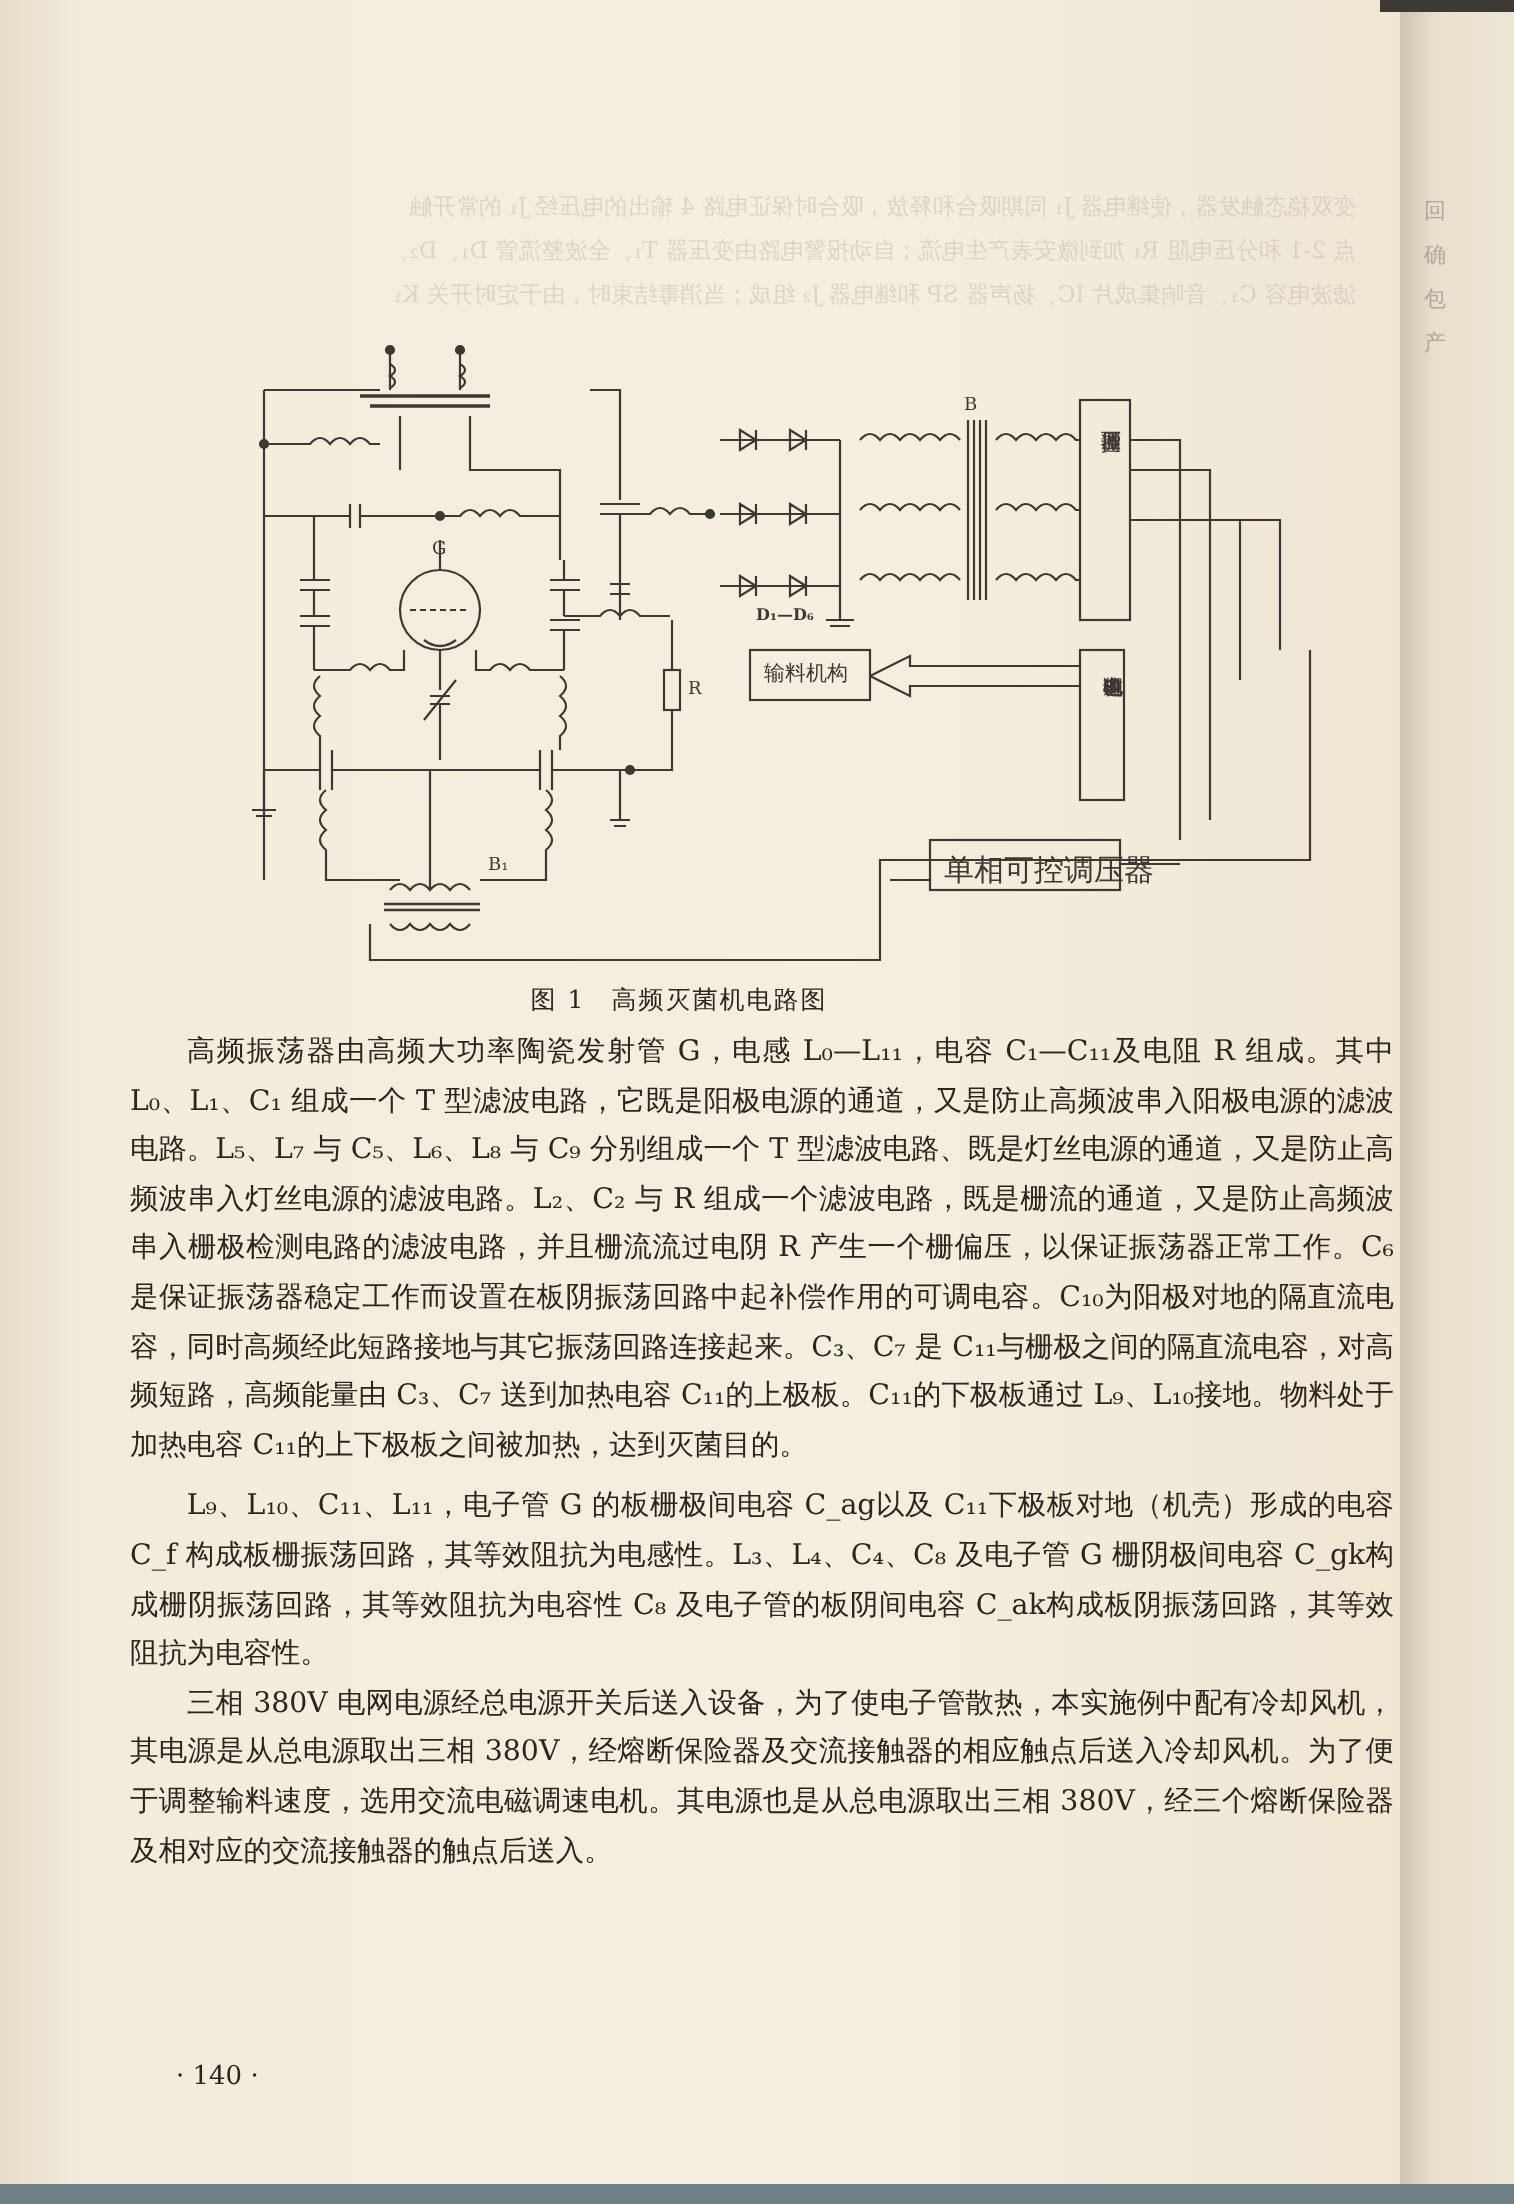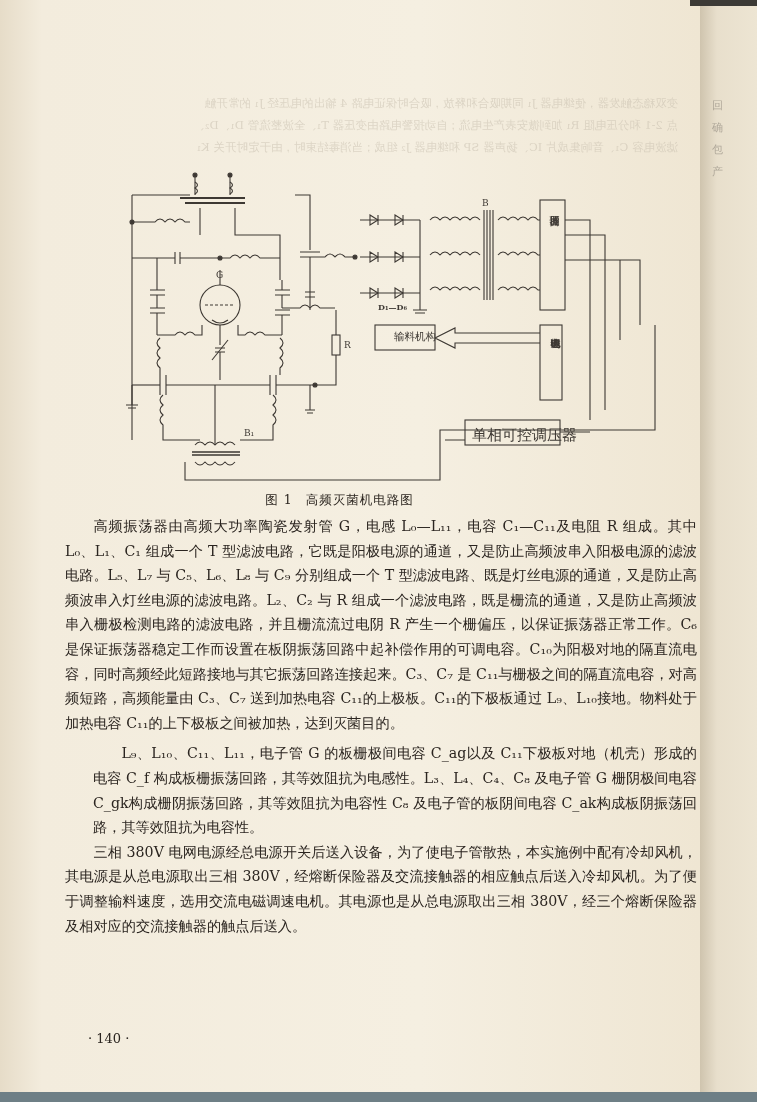--- a/index.html
+++ b/index.html
@@ -34,21 +34,21 @@
   .caption {
     position:absolute; left:0; width:679px; top:492px; text-align:center;
     font-size:12.5px; letter-spacing:1px; color:#2c2620;
   }
   .caption span { margin:0 4px; }
   .body-text {
     position:absolute; left:65px; top:514px; width:632px;
     font-size:14.2px; line-height:24.6px; text-align:justify; color:#2b2520;
   }
   .body-text p { margin:0; text-indent:2em; }
-  .body-text p.indent { text-indent:2em; margin-top:6px;margin-left:28px; }
+  .body-text p.indent { text-indent:2em; margin-top:6px; }
   .page-number {
     position:absolute; left:88px; top:1031px; font-size:13px; color:#2b2520;
   }
 </style>
 </head>
 <body>
 
 <div class="page"></div>
 <div class="right-page"></div>
 <div class="top-shadow"></div>
@@ -175,21 +175,21 @@
 
     <rect x="255" y="165" width="60" height="25"></rect>
     <path d="M315 178 L335 168 V173 H420 M315 178 L335 188 V183 H420"></path>
 
     <rect x="345" y="260" width="95" height="25"></rect>
     <path d="M325 280 H345 M440 272 H470"></path>
   </svg>
   
   <div style="position:absolute;left:424px;top:48px;width:18px;font-size:10px;line-height:15px;color:#3d3833;writing-mode:vertical-rl;">可控调压器</div>
   <div style="position:absolute;left:423px;top:170px;width:18px;font-size:10px;line-height:12px;color:#3d3833;writing-mode:vertical-rl;">电磁调速电机</div>
-  <div style="position:absolute;left:262px;top:170px;font-size:10.5px;color:#3d3833;margin-left:12px;">输料机构</div>
+  <div style="position:absolute;left:262px;top:170px;font-size:10.5px;color:#3d3833;">输料机构</div>
   <div style="position:absolute;left:352px;top:266px;font-size:15px;color:#3d3833;">单相可控调压器</div>
   <div style="position:absolute;left:96px;top:110px;font-size:9px;color:#3d3833;">G</div>
   <div style="position:absolute;left:224px;top:180px;font-size:9px;color:#3d3833;">R</div>
   <div style="position:absolute;left:362px;top:38px;font-size:9px;color:#3d3833;">B</div>
   <div style="position:absolute;left:124px;top:268px;font-size:9px;color:#3d3833;">B₁</div>
   <div style="position:absolute;left:258px;top:142px;font-size:8px;color:#3d3833;font-weight:bold;">D₁—D₆</div>
 </div>
 
 <div class="caption">
   <span>图 1</span>

